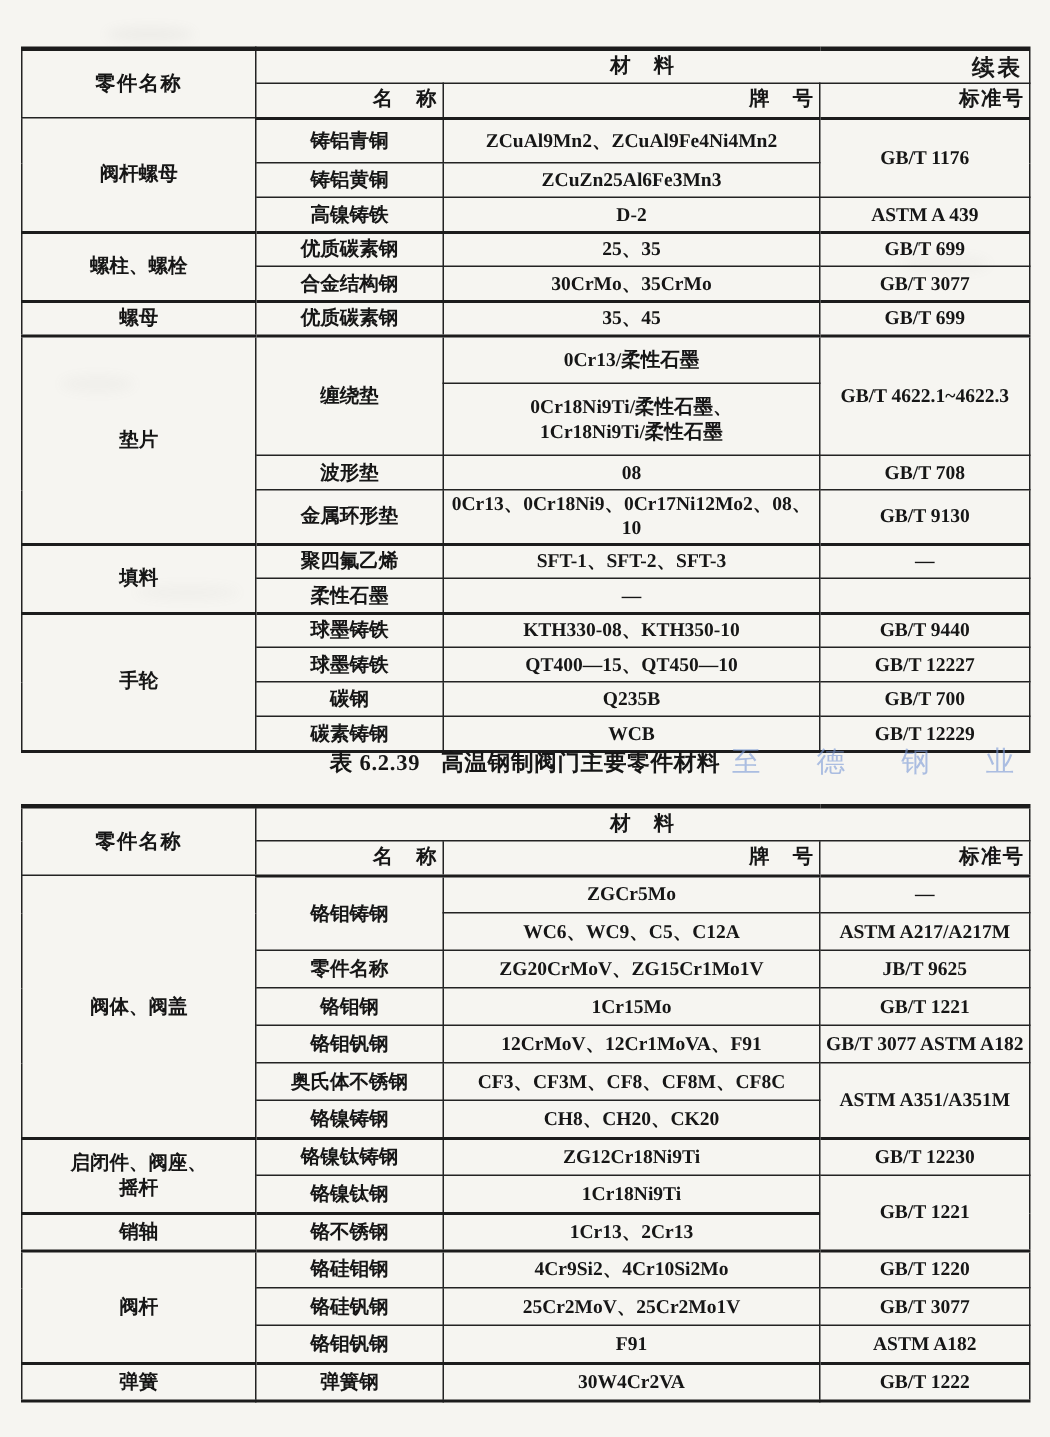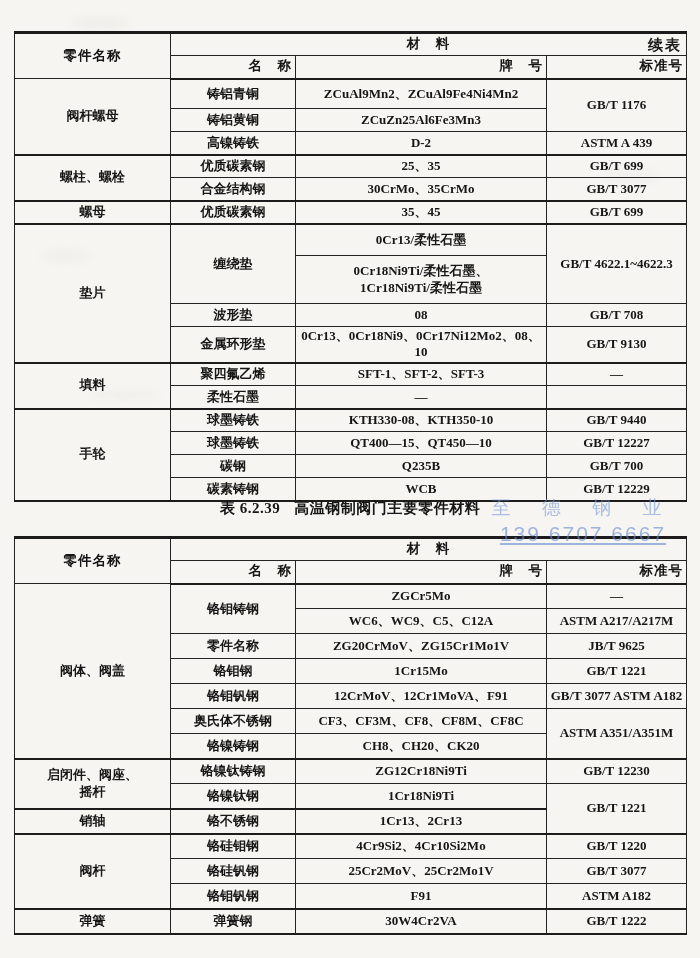--- a/index.html
+++ b/index.html
@@ -53,21 +53,21 @@
   .tbl-title{
     position:absolute;left:0;top:499px;width:700px;
     text-align:center;font-size:15px;font-weight:bold;color:#161616;
     letter-spacing:0.5px;
   }
   .tbl-title .num{margin-right:14px;}
   
   .watermark{
     position:absolute;left:488px;top:495px;width:190px;
     text-align:center;z-index:6;pointer-events:none;
-    font-family:Liberation Sans, sans-serif;
+    font-family:Liberation Mono, monospace;
   }
   .watermark .w1{
     font-size:19px;color:rgba(125,155,215,0.62);
     letter-spacing:13px;font-weight:400;white-space:nowrap;
   }
   .watermark .w2{
     font-size:21px;color:rgba(100,135,205,0.60);
     letter-spacing:2px;text-decoration:underline;white-space:nowrap;
     margin-top:1px;
   }
@@ -199,21 +199,20 @@
     </tr>
   </tbody>
     </table>
 
   <div class="tbl-title">
     <span class="num">表 6.2.39</span><span>高温钢制阀门主要零件材料</span>
   </div>
 
   <div class="watermark">
     <div class="w1">至 德 钢 业</div>
-    <div class="w2">139 6707 6667</div>
   </div>
 
   <table class="mat" id="table2">
     <colgroup>
       <col class="c-part">
         <col class="c-name">
         <col class="c-grade">
         <col class="c-std">
     </colgroup>
     <tbody>

